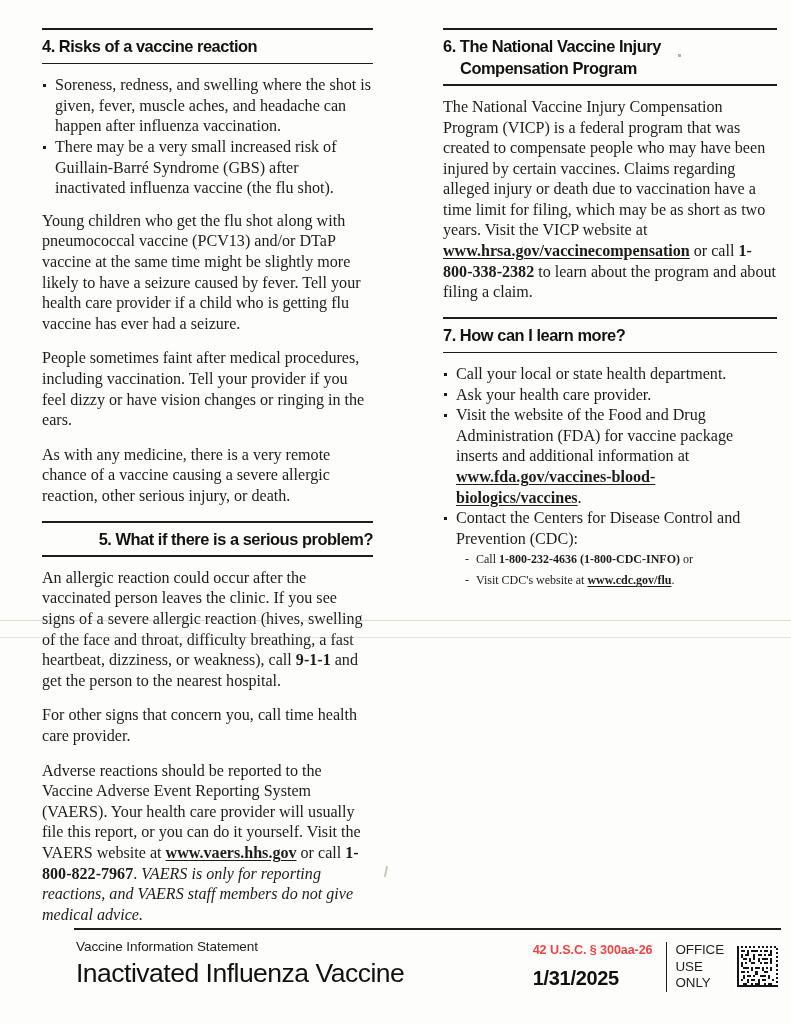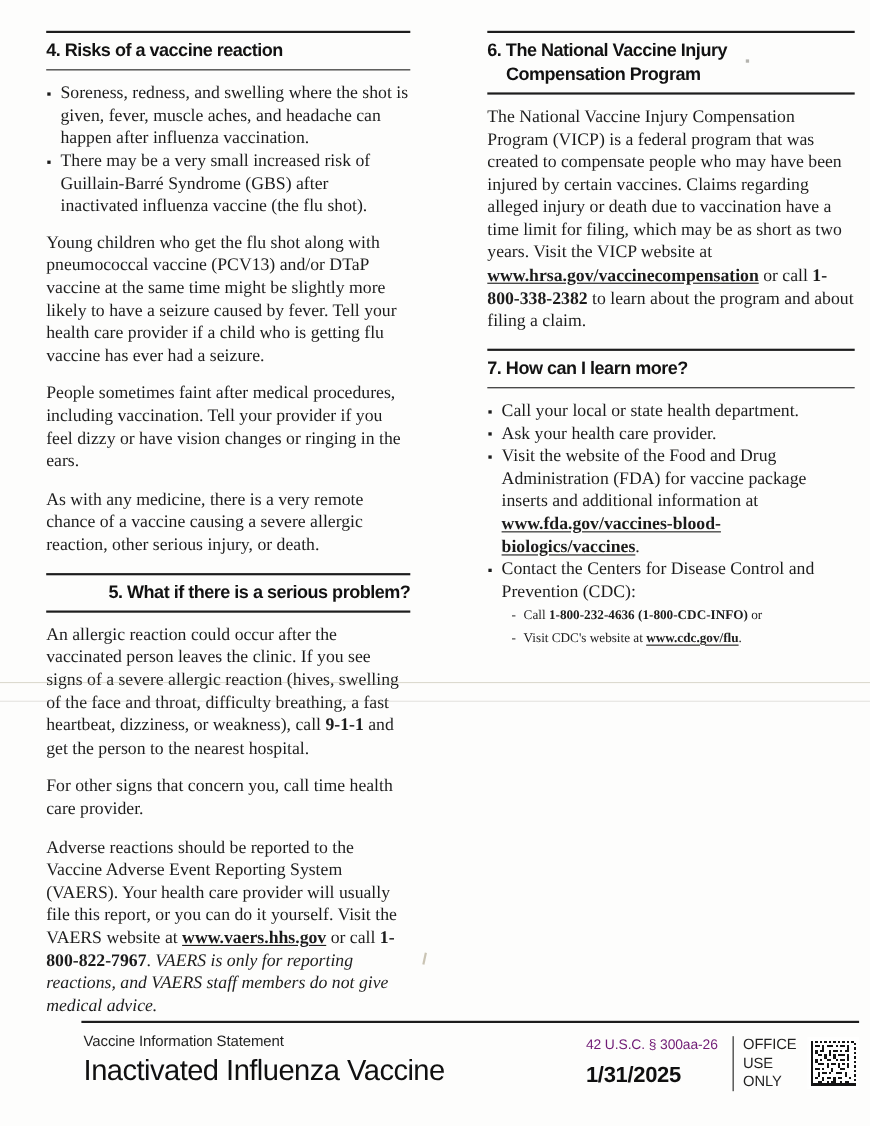--- a/index.html
+++ b/index.html
@@ -181,23 +181,24 @@
     align-items: flex-start;
     gap: 0px;
     padding-top: 3px;
   }
   .legal-block {
     text-align: left;
     padding-right: 13px;
   }
   .legal-cite {
     font-size: 12.6px;
-    color: #701a75;
+    color: #ef4444;
     letter-spacing: -0.1px;
     line-height: 1.3;
+    font-weight: bold;
   }
   .legal-date {
     font-size: 20px;
     font-weight: bold;
     color: #101010;
     letter-spacing: -0.3px;
     margin-top: 7px;
     line-height: 1.2;
   }
   .office-use {

